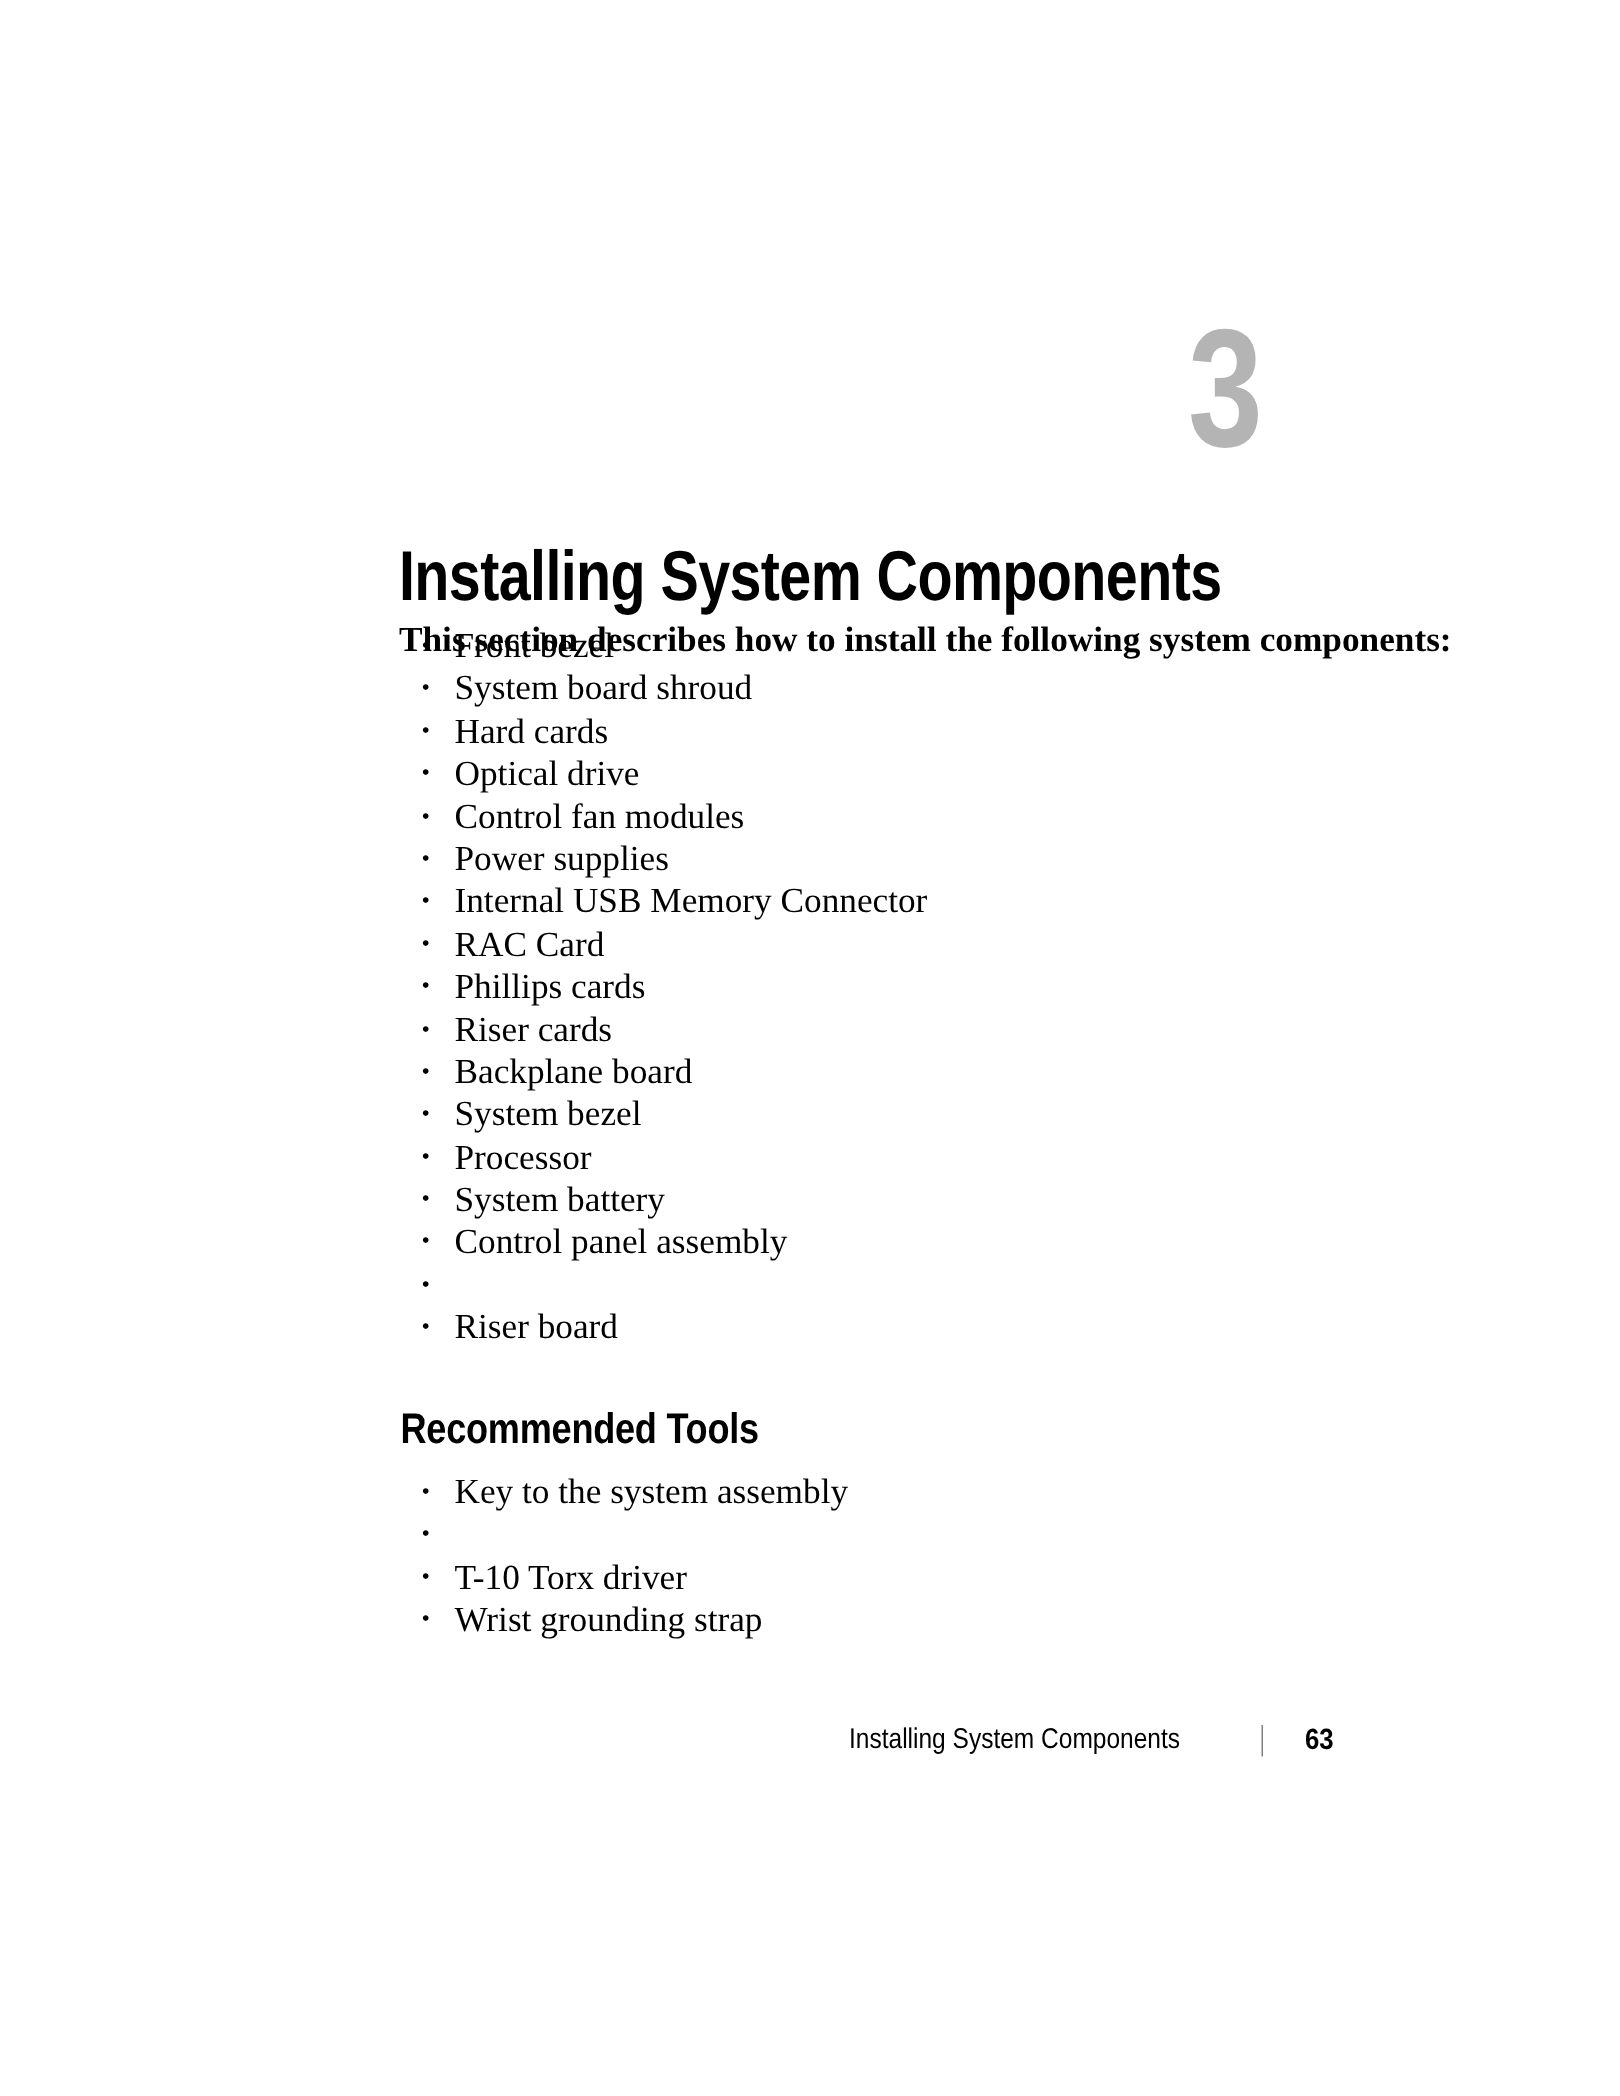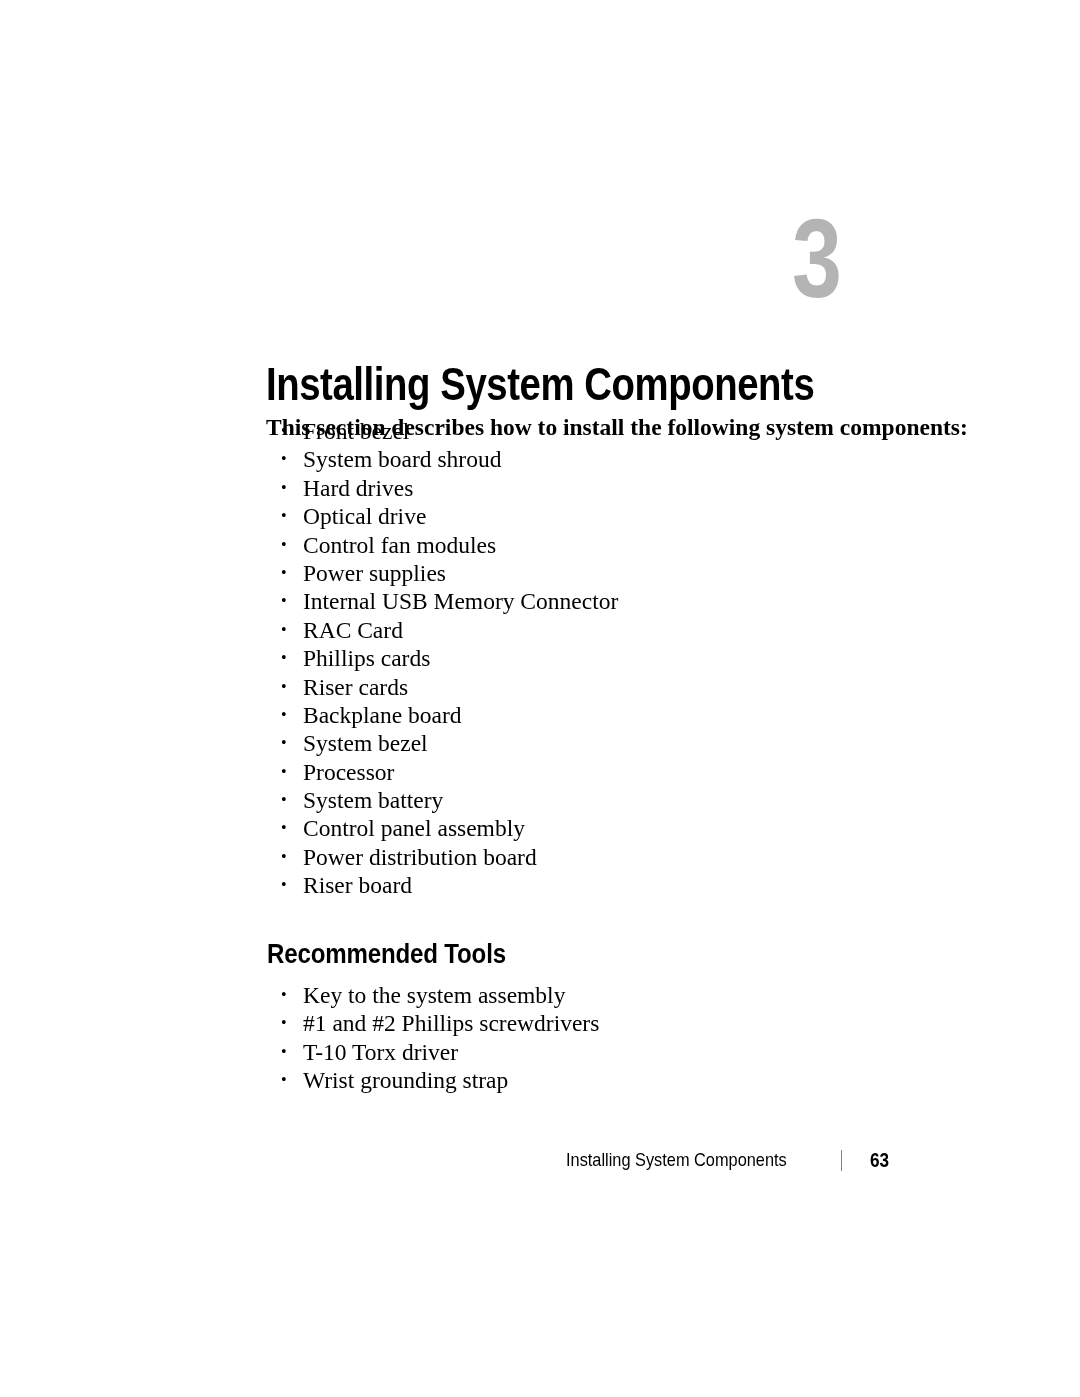--- a/index.html
+++ b/index.html
@@ -159,43 +159,43 @@
 
   <div class="chapter-number">3</div>
 
   <h1 class="chapter-title">Installing System Components</h1>
 
   <p class="intro-text">This section describes how to install the following system components:</p>
 
   <ul class="bullet-list" id="components-list">
       <li><span class="bullet-mark">•</span><span>Front bezel</span></li>
       <li><span class="bullet-mark">•</span><span>System board shroud</span></li>
-      <li><span class="bullet-mark">•</span><span>Hard drives</span></li>
+      <li><span class="bullet-mark">•</span><span>Hard cards</span></li>
       <li><span class="bullet-mark">•</span><span>Optical drive</span></li>
       <li><span class="bullet-mark">•</span><span>Control fan modules</span></li>
       <li><span class="bullet-mark">•</span><span>Power supplies</span></li>
       <li><span class="bullet-mark">•</span><span>Internal USB Memory Connector</span></li>
       <li><span class="bullet-mark">•</span><span>RAC Card</span></li>
       <li><span class="bullet-mark">•</span><span>Phillips cards</span></li>
       <li><span class="bullet-mark">•</span><span>Riser cards</span></li>
       <li><span class="bullet-mark">•</span><span>Backplane board</span></li>
       <li><span class="bullet-mark">•</span><span>System bezel</span></li>
       <li><span class="bullet-mark">•</span><span>Processor</span></li>
       <li><span class="bullet-mark">•</span><span>System battery</span></li>
       <li><span class="bullet-mark">•</span><span>Control panel assembly</span></li>
-      <li><span class="bullet-mark">•</span><span>Power distribution board</span></li>
+      <li><span class="bullet-mark">•</span></li>
       <li><span class="bullet-mark">•</span><span>Riser board</span></li>
     </ul>
 
   <h2 class="section-heading">Recommended Tools</h2>
 
 
   <ul class="bullet-list" id="tools-list">
       <li><span class="bullet-mark">•</span><span>Key to the system assembly</span></li>
-      <li><span class="bullet-mark">•</span><span>#1 and #2 Phillips screwdrivers</span></li>
+      <li><span class="bullet-mark">•</span></li>
       <li><span class="bullet-mark">•</span><span>T-10 Torx driver</span></li>
       <li><span class="bullet-mark">•</span><span>Wrist grounding strap</span></li>
     </ul>
 
   <div class="footer">
     <span class="footer-title">Installing System Components</span>
     <span class="footer-separator"></span>
     <span class="footer-pagenum">63</span>
   </div>
 

